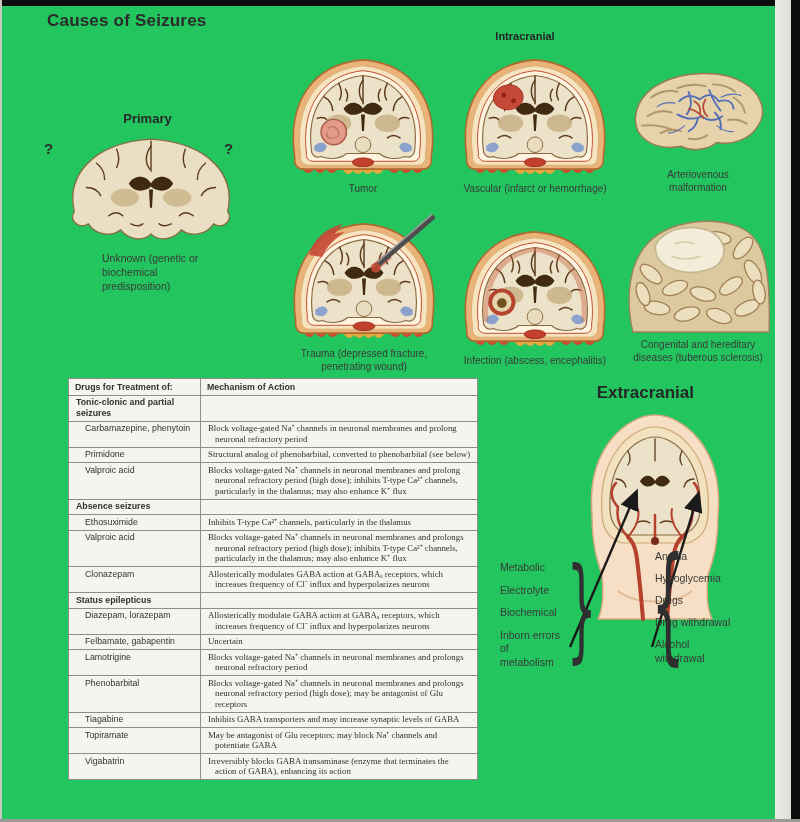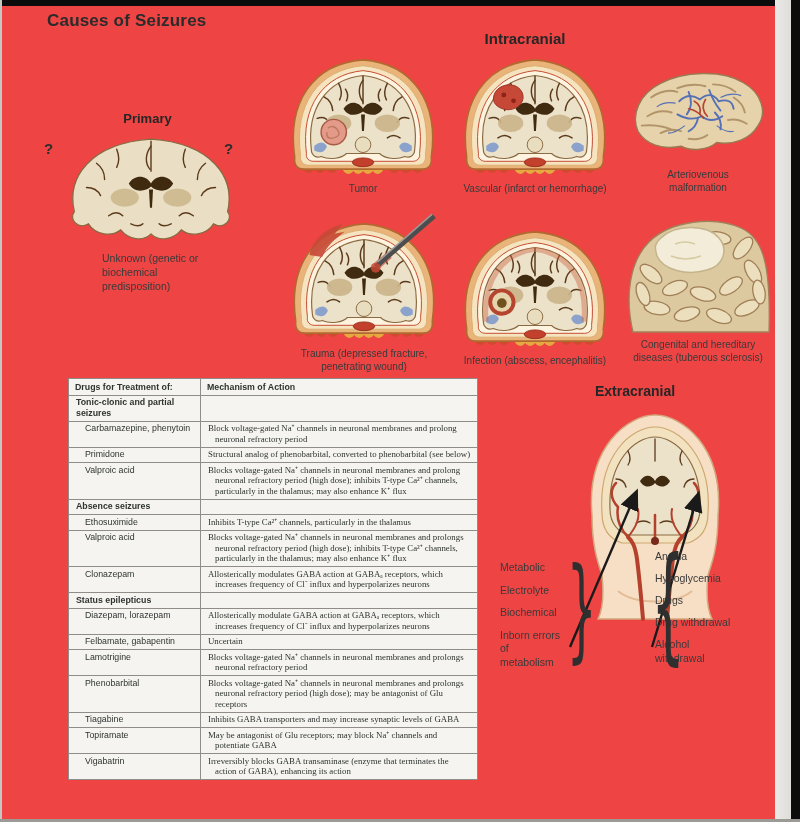--- a/index.html
+++ b/index.html
@@ -1,32 +1,32 @@
 <!DOCTYPE html>
 <html><head>
 <meta charset="utf-8">
 <style>
   * { margin:0; padding:0; box-sizing:border-box; }
   html,body { width:800px; height:822px; }
   body { font-family:"Liberation Sans", sans-serif; background:#f1f0ed; overflow:hidden; }
-  .page { position:relative; width:800px; height:822px; background:#ef4444;padding-left:31px; }
+  .page { position:relative; width:800px; height:822px; background:#22c55e;padding-left:31px; }
 
   .topbar   { position:absolute; left:0; top:0; width:800px; height:6px; background:#0c0c0c; }
   .leftedge { position:absolute; left:0; top:0; width:2px; height:822px; background:#c7c6c3; }
   .rightgutter { position:absolute; left:775px; top:0; width:17px; height:822px;
                  background:linear-gradient(90deg,#eceae7,#dddcd8); }
   .rightbar { position:absolute; left:791px; top:0; width:9px; height:822px; background:#0c0c0c; }
   .bottombar{ position:absolute; left:0; top:819px; width:800px; height:3px; background:#9b9a94; }
 
   .page-title { position:absolute; left:47px; top:11px; font-size:17px; font-weight:bold;
                 color:#2b2b2b; letter-spacing:.2px; }
   .group-heading { position:absolute; font-weight:bold; color:#262626; text-align:center; }
-  .h-intracranial { left:390px; top:30px; width:270px; font-size:15px; }
+  .h-intracranial { left:390px; top:30px; width:270px; font-size:11px; }
   .h-primary      { left:95px;  top:111px; width:105px; font-size:13px; }
-  .h-extracranial { left:576px; top:383px; width:118px; font-size:14px; }
+  .h-extracranial { left:576px; top:383px; width:118px; font-size:17px;text-align:right; }
 
   .fig { position:absolute; text-align:center; }
   .fig svg { display:block; margin:0 auto; }
   .fig-label { font-size:10px; line-height:12.5px; color:#3a3a3a; margin-top:2px; }
   .nowrap { white-space:nowrap; }
 
   .qmark { position:absolute; font-size:15px; font-weight:bold; color:#2e2e2e; }
   .primary-caption { position:absolute; left:102px; top:251px; width:100px;
                      font-size:10.5px; line-height:14px; color:#3a3a3a; }
 

